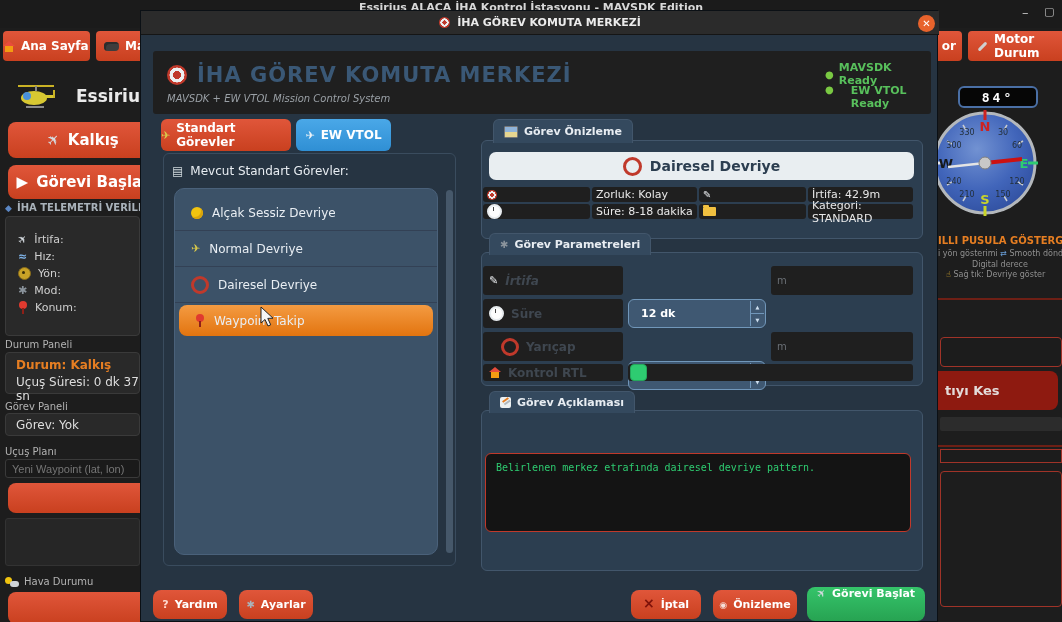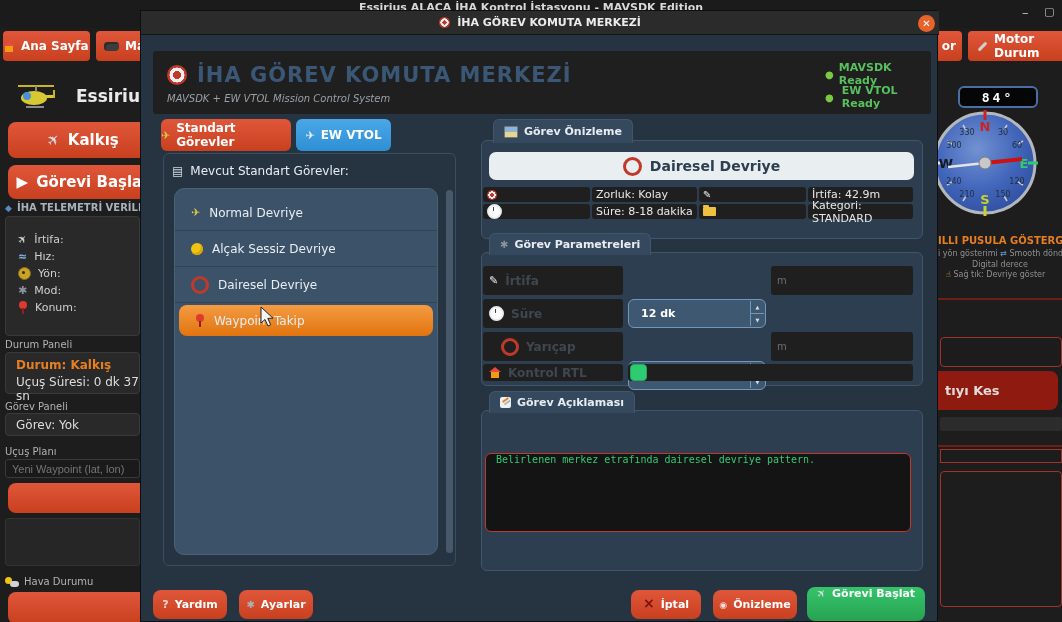--- a/index.html
+++ b/index.html
@@ -251,21 +251,21 @@
     <div class="abs" style="left:12px;top:40px;width:778px;height:63px;background:#1f1f1f;border-radius:3px;">
       <div class="abs" style="left:14px;top:12px;display:flex;align-items:center;gap:10px;">
         <span class="ic ic-target" style="width:20px;height:20px;"></span>
         <span style="color:#3a5876;font-size:21px;font-weight:bold;letter-spacing:1px;">İHA GÖREV KOMUTA MERKEZİ</span>
       </div>
       <div class="abs" style="left:14px;top:42px;color:#9aa0a6;font-size:10px;font-style:italic;">MAVSDK + EW VTOL Mission Control System</div>
       <div class="abs" style="left:672px;top:10px;display:flex;align-items:center;gap:5px;">
         <span class="ic ic-dot" style="font-size:10px;"></span>
         <span style="color:#58c05c;font-size:11px;font-weight:bold;">MAVSDK Ready</span>
       </div>
-      <div class="abs" style="left:672px;top:33px;display:flex;align-items:center;gap:8px;">
+      <div class="abs" style="left:672px;top:33px;display:flex;gap:17px;">
         <span class="ic ic-dot" style="font-size:10px;"></span>
         <span style="color:#58c05c;font-size:11px;font-weight:bold;">EW VTOL Ready</span>
       </div>
     </div>
 
     <div class="abs btn-red" style="left:20px;top:108px;width:130px;height:32px;font-size:12px;border-radius:6px;">
       <span class="ic ic-plane" style="font-size:11px;"></span>
       <span>Standart Görevler</span>
     </div>
     <div class="abs" style="left:155px;top:108px;width:95px;height:32px;background:linear-gradient(#4aa8e8,#2f8fd4);border-radius:6px;color:#fff;font-weight:bold;font-size:12px;display:flex;align-items:center;justify-content:center;gap:6px;">
@@ -273,26 +273,26 @@
       <span>EW VTOL</span>
     </div>
 
     <div class="abs" style="left:22px;top:142px;width:293px;height:413px;border:1px solid #3a4c5e;border-radius:6px;background:#263442;">
       <div class="abs" style="left:8px;top:10px;display:flex;align-items:center;gap:7px;">
         <span class="ic ic-clipboard" style="font-size:12px;"></span>
         <span style="color:#e8edf2;font-size:12px;">Mevcut Standart Görevler:</span>
       </div>
       <div class="abs" style="left:10px;top:34px;width:264px;height:367px;background:#3c5268;border:1px solid #4a617a;border-radius:10px;padding-top:6px;">
         <div class="mitem">
+          <span class="ic ic-shush"></span>
+          <span>Alçak Sessiz Devriye</span>
+        </div>
+        <div class="mitem">
           <span class="ic ic-plane" style="font-size:11px;"></span>
           <span>Normal Devriye</span>
-        </div>
-        <div class="mitem">
-          <span class="ic ic-shush"></span>
-          <span>Alçak Sessiz Devriye</span>
         </div>
         <div class="mitem">
           <span class="ic ic-ring"></span>
           <span>Dairesel Devriye</span>
         </div>
         <div class="mitem sel">
           <span class="ic ic-pin"></span>
           <span>Waypoint Takip</span>
         </div>
       </div>
@@ -340,21 +340,21 @@
     </div>
 
     <div class="abs group" style="left:340px;top:241px;width:442px;height:134px;"></div>
     <div class="abs gtab" style="left:348px;top:222px;height:22px;">
       <span class="ic ic-gear dim" style="font-size:10px;"></span>
       <span>Görev Parametreleri</span>
     </div>
 
     <div class="abs darkbox" style="left:342px;top:255px;width:140px;height:29px;padding-left:6px;gap:7px;">
       <span class="ic ic-pencil" style="font-size:11px;"></span>
-      <span style="color:#3f4750;font-size:12px;font-weight:bold;">İrtifa</span>
+      <span style="color:#3f4750;font-size:12px;font-weight:bold;font-style:italic;">İrtifa</span>
     </div>
     <div class="abs darkbox" style="left:630px;top:255px;width:142px;height:29px;padding-left:6px;">
       <span style="color:#6a6f75;font-size:10px;">m</span>
     </div>
 
     <div class="abs darkbox" style="left:342px;top:288px;width:140px;height:29px;padding-left:6px;gap:7px;">
       <span class="ic ic-clock"></span>
       <span style="color:#3f4750;font-size:12px;font-weight:bold;">Süre</span>
     </div>
     <div class="abs spin" style="left:487px;top:288px;width:138px;height:29px;">
@@ -387,21 +387,21 @@
     <div class="abs darkbox" style="left:487px;top:353px;width:285px;height:17px;padding-left:2px;">
       <span class="ic ic-checkbox"></span>
     </div>
 
     <div class="abs group" style="left:340px;top:399px;width:442px;height:161px;"></div>
     <div class="abs gtab" style="left:348px;top:380px;height:22px;">
       <span class="ic ic-memo"></span>
       <span>Görev Açıklaması</span>
     </div>
     <div class="abs" style="left:344px;top:442px;width:426px;height:79px;background:#141414;border:1.5px solid #c0392b;border-radius:6px;
-                color:#2ecc71;font-family:'DejaVu Sans Mono','Liberation Mono',monospace;font-size:10px;padding:0 10px;">
+                color:#2ecc71;font-family:'DejaVu Sans Mono','Liberation Mono',monospace;font-size:10px;padding:8px 10px;">
       <span>Belirlenen merkez etrafında dairesel devriye pattern.</span>
     </div>
 
     <div class="abs fbtn btn-red" style="left:12px;top:579px;width:74px;height:29px;">
       <span class="ic ic-question"></span>
       <span>Yardım</span>
     </div>
     <div class="abs fbtn btn-red" style="left:98px;top:579px;width:74px;height:29px;">
       <span class="ic ic-gear" style="font-size:10px;"></span>
       <span>Ayarlar</span>

